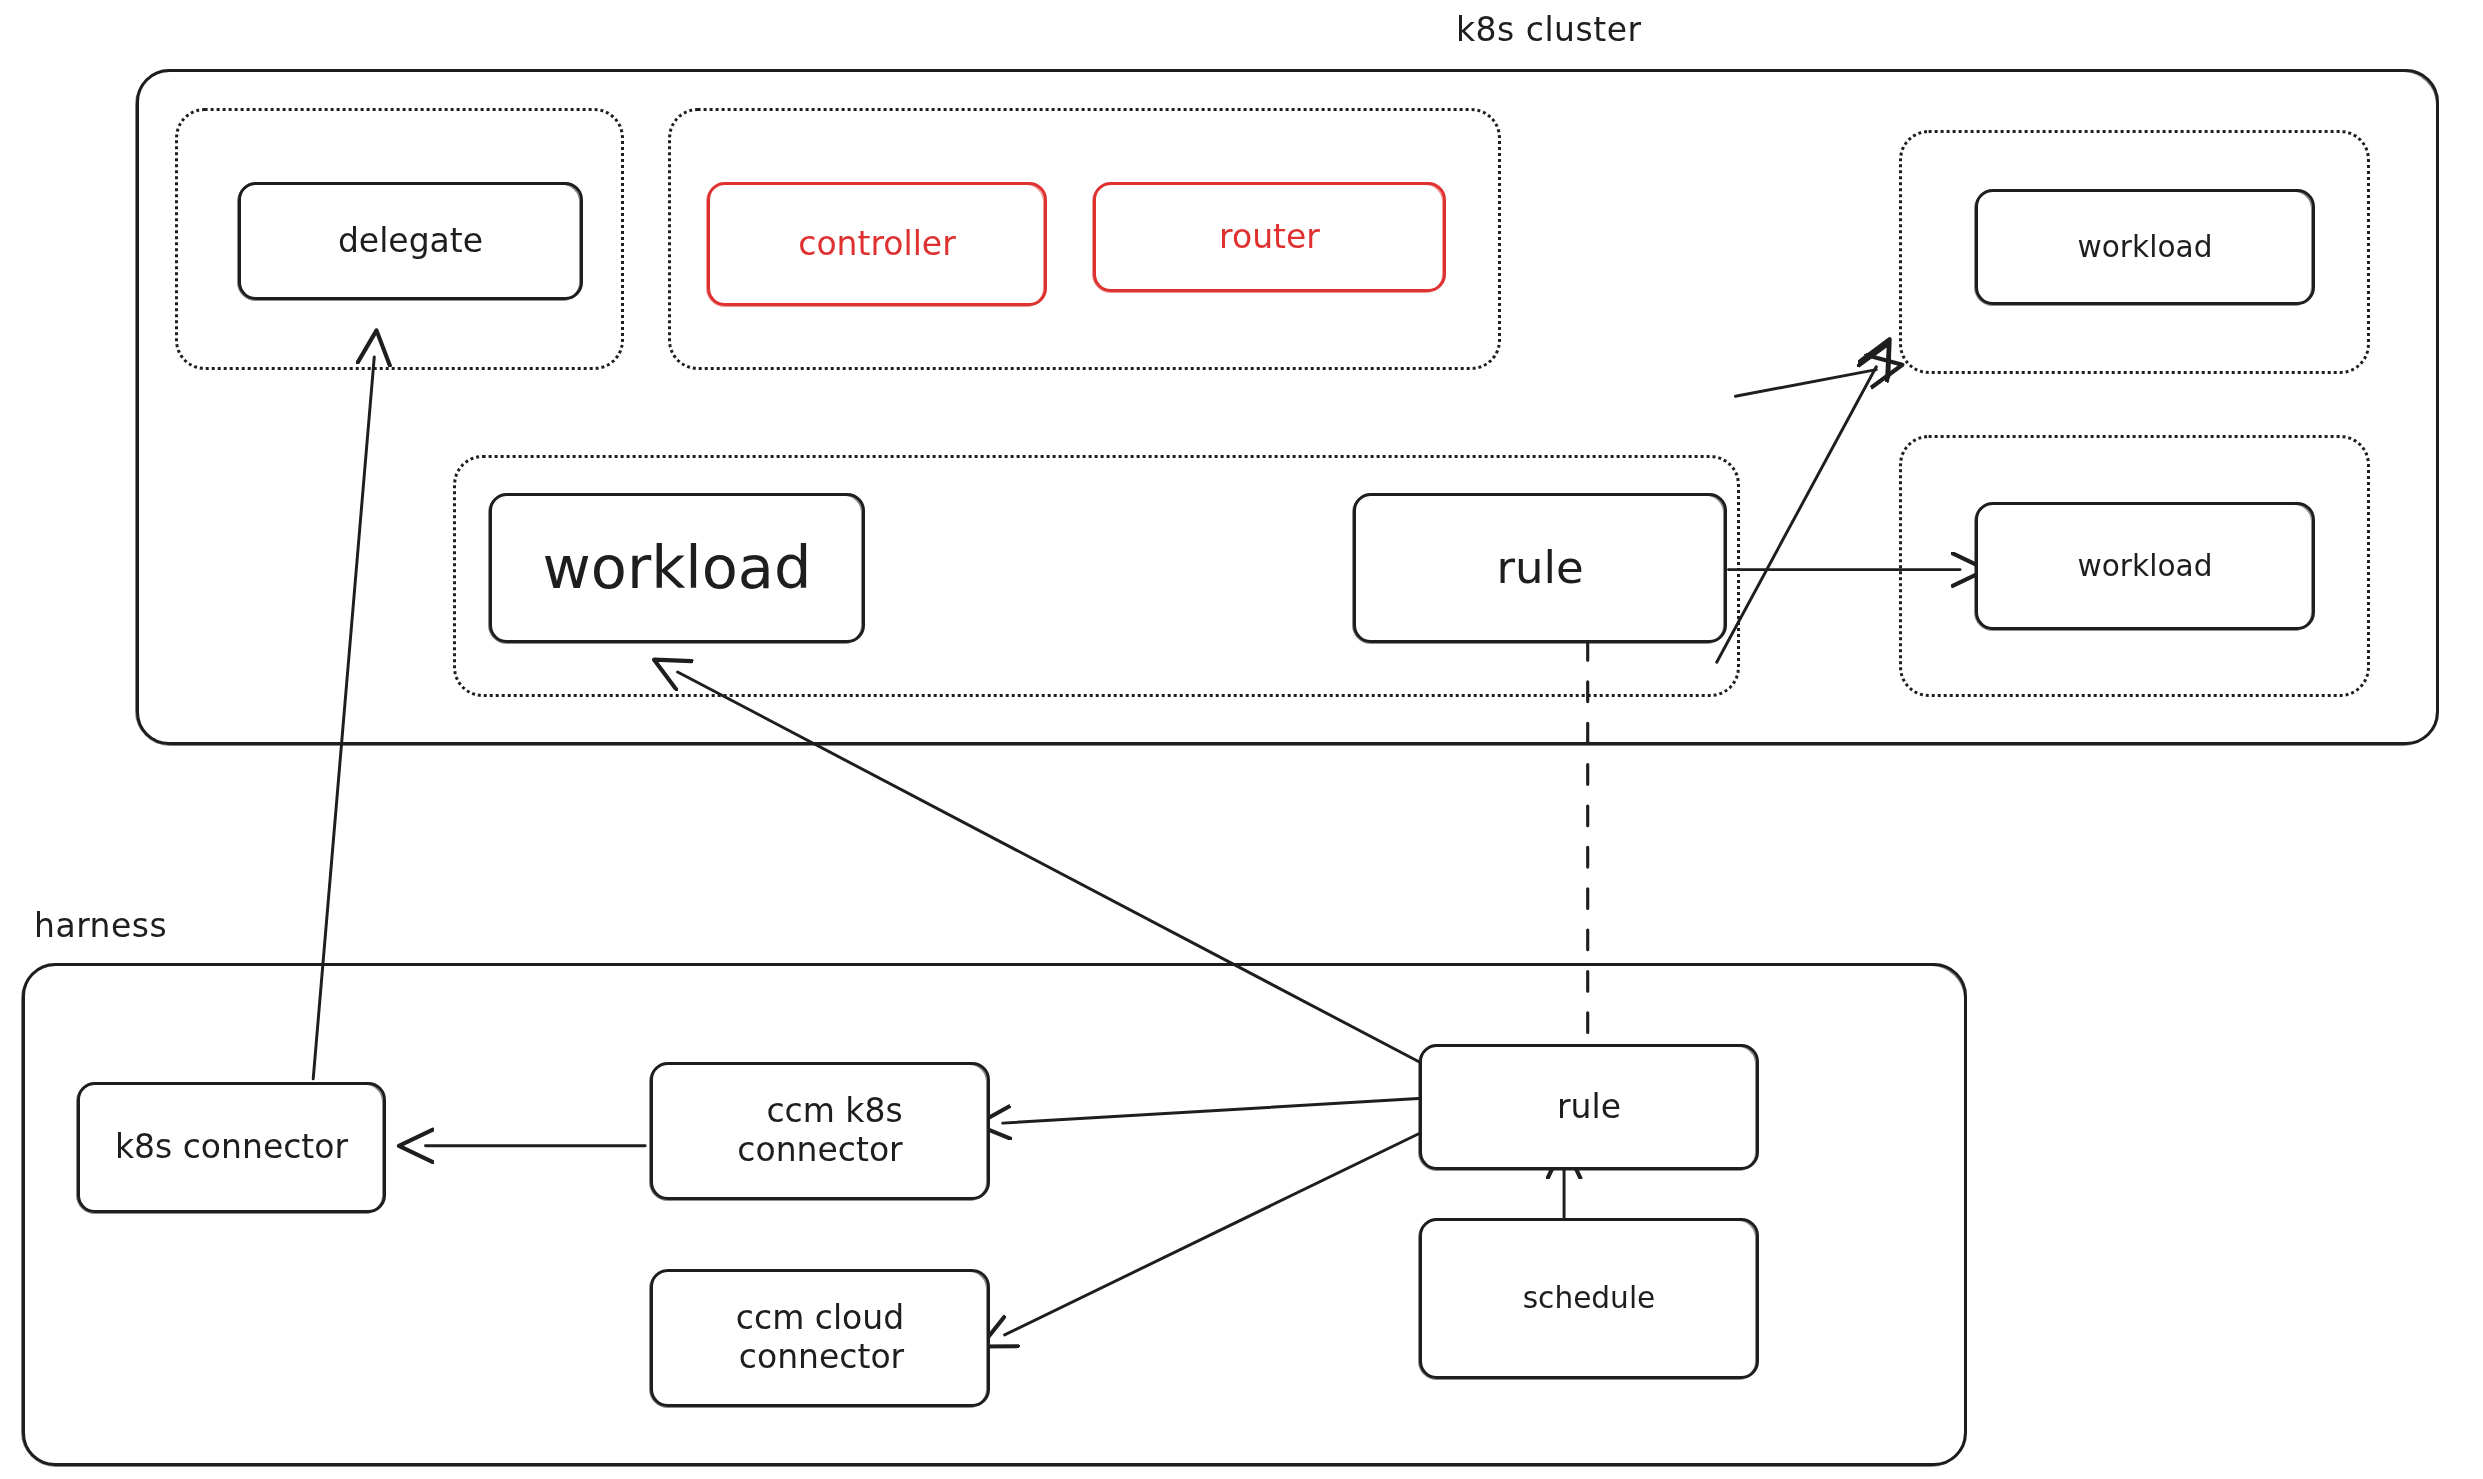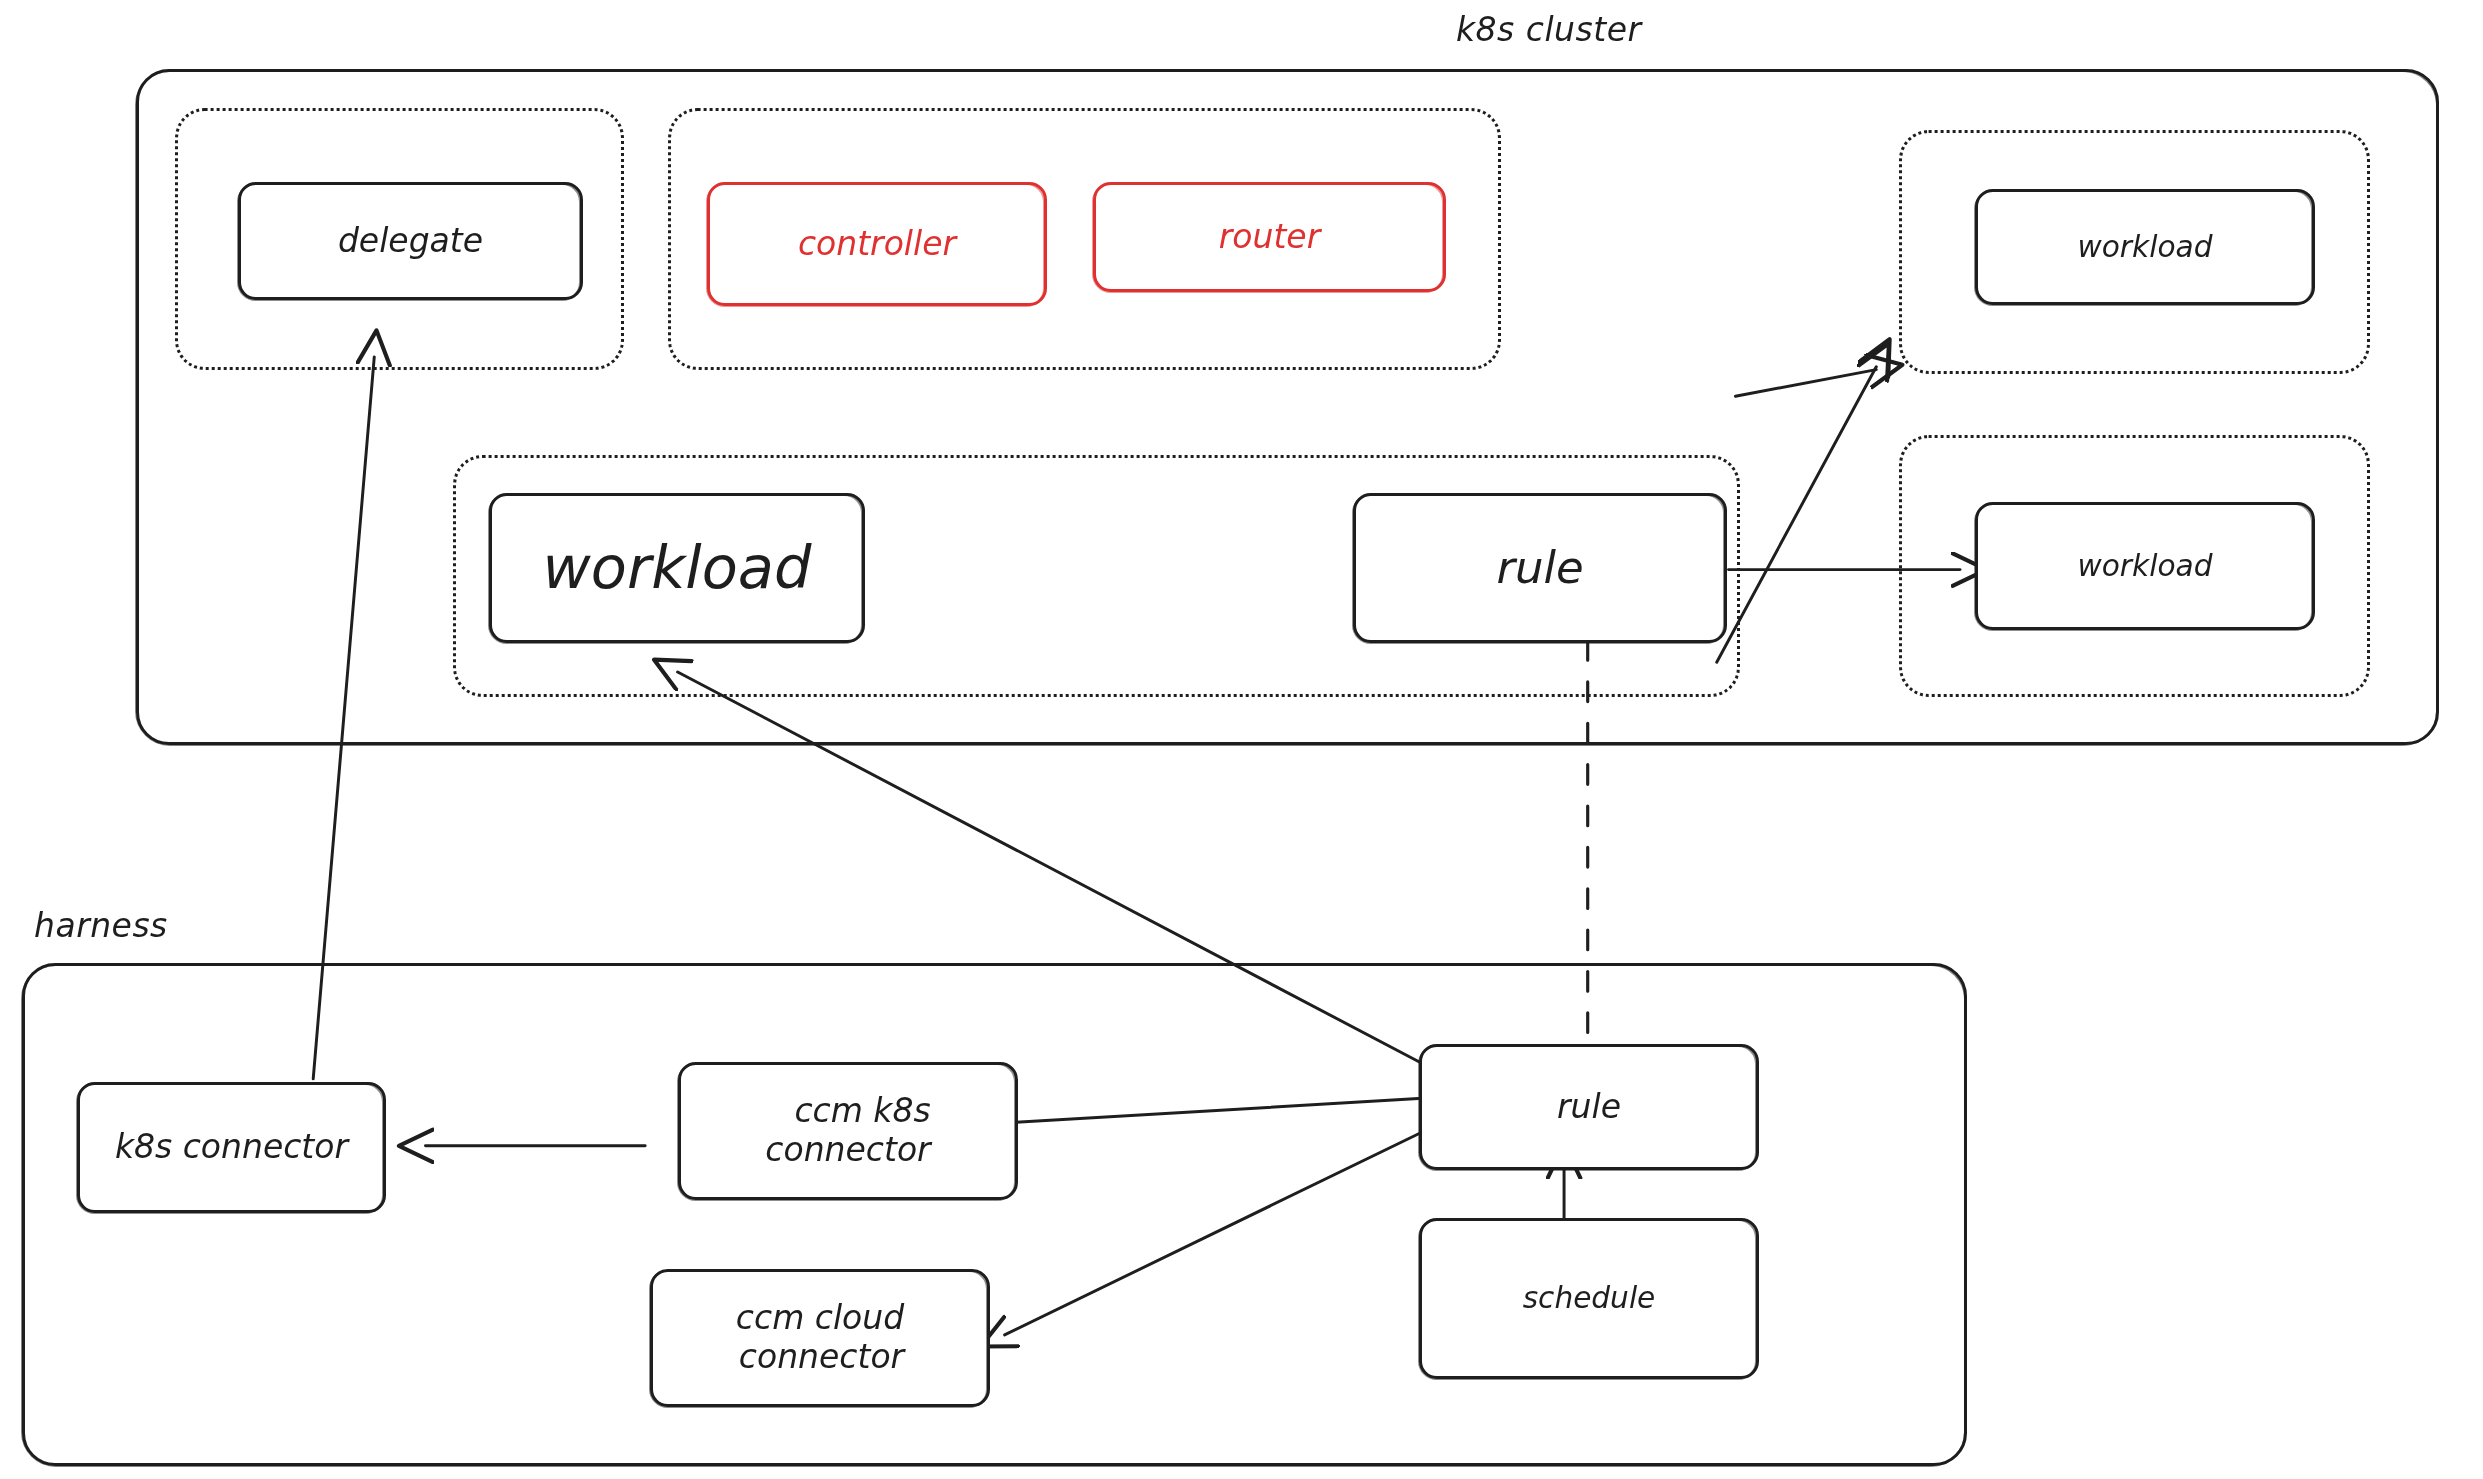--- a/index.html
+++ b/index.html
@@ -9,21 +9,20 @@
   }
   body {
     font-family: "DejaVu Sans", sans-serif;
   }
   #canvas {
     position: relative;
     width: 2483px;
     height: 1480px;
     background: #ffffff;
     overflow: hidden;
-    font-style: italic;
   }
   svg#edges {
     position: absolute;
     left: 0; top: 0;
     width: 2483px;
     height: 1480px;
     pointer-events: none;
   }
   .group-label {
     position: absolute;
@@ -150,21 +149,21 @@
   <div class="container-dotted" style="left:453px; top:455px; width:1281px; height:236px;"></div>
   <div class="node sz-xl" style="left:489px; top:493px; width:376px; height:150px;">workload</div>
   <div class="node sz-lg" style="left:1353px; top:493px; width:374px; height:150px;">rule</div>
 
   <div class="group-label" style="left:34px; top:906px;">harness</div>
 
   <div class="container-solid" style="left:21.7px; top:963px; width:1939px; height:497px;"></div>
 
   <div class="node sz-md" style="left:77px; top:1082px; width:309px; height:131px;">k8s connector</div>
 
-  <div class="node sz-md" style="left:650px; top:1062px; width:340px; height:138px;margin-left:28px;">
+  <div class="node sz-md" style="left:650px; top:1062px; width:340px; height:138px;">
     <span style="display:block;">
       <span style="display:block;">ccm k8s</span>
       <span style="display:block;">connector</span>
     </span>
   </div>
 
   <div class="node sz-md" style="left:650px; top:1269px; width:340px; height:138px;">
     <span style="display:block;">
       <span style="display:block;">ccm cloud</span>
       <span style="display:block;">connector</span>

